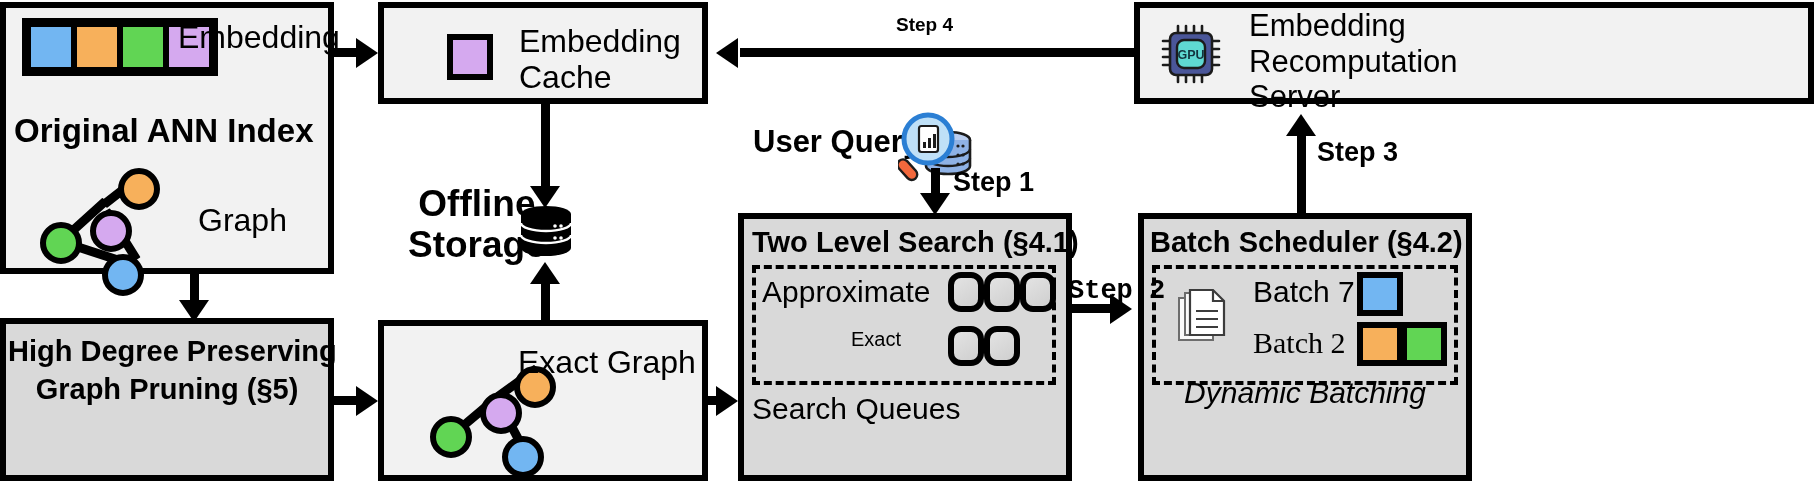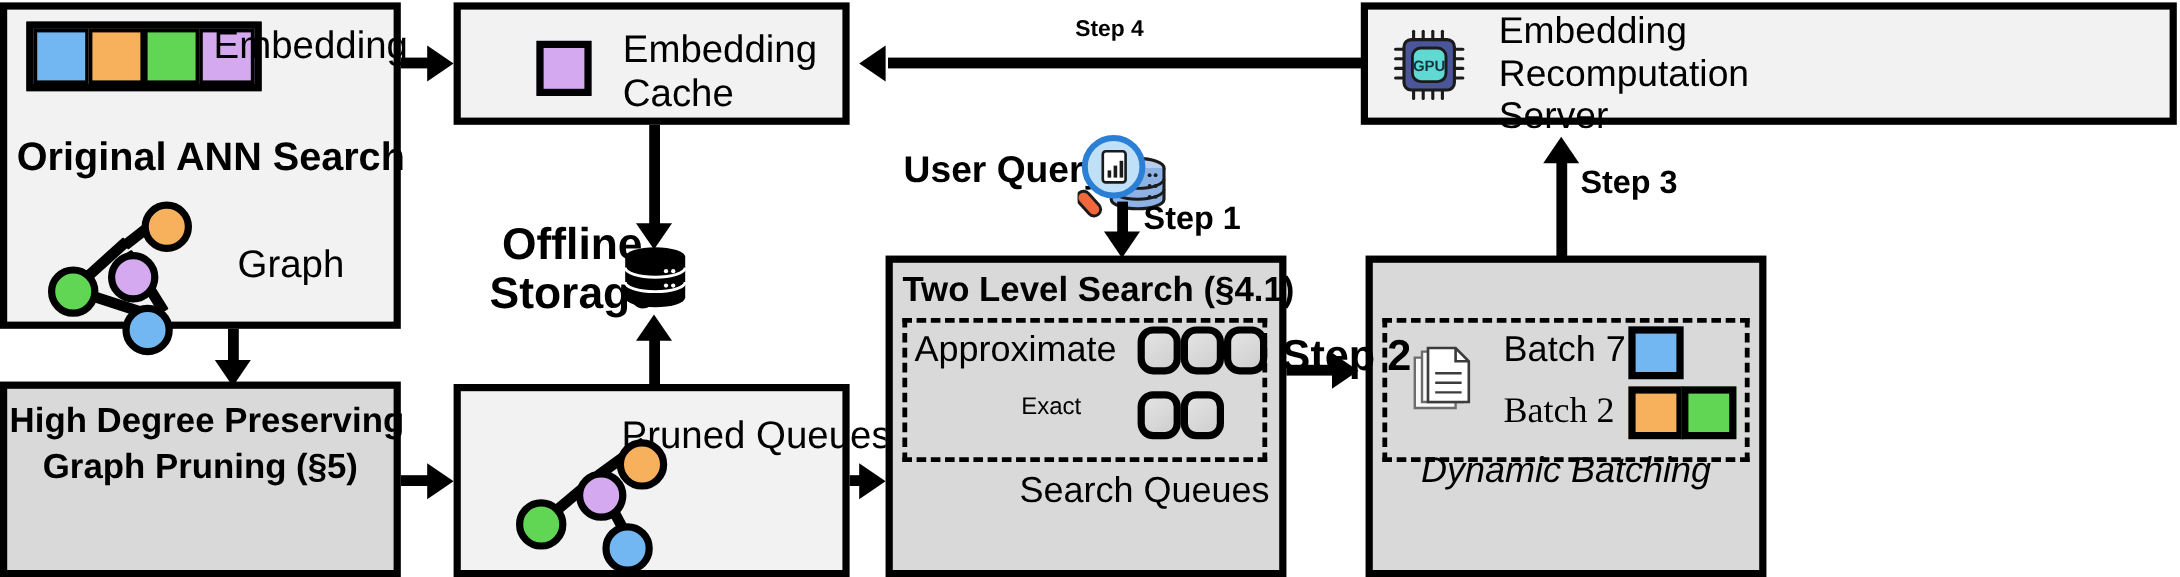--- a/index.html
+++ b/index.html
@@ -51,21 +51,21 @@
 
   <div class="strip" style="left:22px;top:18px;">
     <div class="cell" style="background:#72b6f2;"></div>
     <div class="cell" style="background:#f7b05b;"></div>
     <div class="cell" style="background:#61d554;"></div>
     <div class="cell" style="background:#d5a9ef;"></div>
   </div>
 
   <div class="lbl" style="left:178px;top:20px;font-size:32px;">Embedding</div>
 
-  <div class="lbl bold" style="left:14px;top:113px;font-size:33px;">Original ANN Search</div>
+  <div class="lbl bold" style="left:14px;top:113px;font-size:33px;">Original ANN Index</div>
 
   <div class="graph" style="left:40px;top:168px;width:120px;height:98px;">
     <div class="edge" style="left:24px;top:66px;width:56px;transform:rotate(-42deg);"></div>
     <div class="edge" style="left:64px;top:32px;width:50px;transform:rotate(-38deg);"></div>
     <div class="edge" style="left:24px;top:70px;width:72px;transform:rotate(18deg);"></div>
     <div class="edge" style="left:66px;top:38px;width:58px;transform:rotate(58deg);"></div>
     <div class="node" style="left:78px;top:0px;width:42px;height:42px;background:#f7b05b;"></div>
     <div class="node" style="left:50px;top:42px;width:42px;height:42px;background:#d5a9ef;"></div>
     <div class="node" style="left:0px;top:54px;width:42px;height:42px;background:#61d554;"></div>
     <div class="node" style="left:62px;top:86px;width:42px;height:42px;background:#72b6f2;"></div>
@@ -102,21 +102,21 @@
   <div class="graph" style="left:430px;top:366px;width:130px;height:96px;">
     <div class="edge" style="left:30px;top:58px;width:48px;transform:rotate(-40deg);"></div>
     <div class="edge" style="left:68px;top:26px;width:48px;transform:rotate(-36deg);"></div>
     <div class="edge" style="left:70px;top:34px;width:50px;transform:rotate(62deg);"></div>
     <div class="node" style="left:84px;top:0px;width:42px;height:42px;background:#f7b05b;"></div>
     <div class="node" style="left:50px;top:26px;width:42px;height:42px;background:#d5a9ef;"></div>
     <div class="node" style="left:0px;top:50px;width:42px;height:42px;background:#61d554;"></div>
     <div class="node" style="left:72px;top:70px;width:42px;height:42px;background:#72b6f2;"></div>
   </div>
 
-  <div class="lbl" style="left:518px;top:345px;font-size:32px;">Pruned Queues</div>
+  <div class="lbl" style="left:518px;top:345px;font-size:32px;">Exact Graph</div>
 
   <div class="lbl bold" style="left:753px;top:125px;font-size:31px;">User Query</div>
 
   <svg class="qicon" style="left:898px;top:106px;" width="78" height="80" viewBox="0 0 78 80">
 
     <ellipse cx="50" cy="34" rx="22" ry="8" fill="#b9cdee" stroke="#1b1b1b" stroke-width="2.6"></ellipse>
     <path d="M28 34 v26 a22 8 0 0 0 44 0 v-26" fill="#8fb2e5" stroke="#1b1b1b" stroke-width="2.6"></path>
     <path d="M28 43 a22 8 0 0 0 44 0" fill="none" stroke="#1b1b1b" stroke-width="2.4"></path>
     <path d="M28 52 a22 8 0 0 0 44 0" fill="none" stroke="#1b1b1b" stroke-width="2.4"></path>
     <circle cx="60" cy="40" r="1.6" fill="#1b1b1b"></circle>
@@ -143,23 +143,24 @@
 
   <div class="lbl" style="left:762px;top:275px;font-size:30px;">Approximate</div>
   <div class="chip" style="left:948px;top:272px;width:36px;height:40px;"></div>
   <div class="chip" style="left:984px;top:272px;width:36px;height:40px;"></div>
   <div class="chip" style="left:1020px;top:272px;width:36px;height:40px;"></div>
 
   <div class="lbl" style="left:851px;top:328px;font-size:20px;">Exact</div>
   <div class="chip" style="left:948px;top:326px;width:36px;height:40px;"></div>
   <div class="chip" style="left:984px;top:326px;width:36px;height:40px;"></div>
 
-  <div class="lbl" style="left:752px;top:392px;width:306px;font-size:30px;text-align:right;">Search Queues</div>
+  <div class="lbl" style="left:752px;top:392px;width:306px;font-size:30px;text-align:left;">Search Queues</div>
 
   <div class="box gray" style="left:1138px;top:213px;width:334px;height:268px;"></div>
+  <div class="lbl bold" style="left:1150px;top:226px;width:310px;font-size:29px;text-align:center;">Batch Scheduler (§4.2)</div>
 
   <div class="dash" style="left:1152px;top:265px;width:306px;height:120px;"></div>
 
   <svg class="docicon" style="left:1176px;top:288px;" width="52" height="56" viewBox="0 0 52 56">
     <path d="M3 10 h24 l10 10 v32 h-34 z" fill="#fafafa" stroke="#6d6d6d" stroke-width="2"></path>
     <path d="M9 5 h24 l10 10 v32 h-34 z" fill="#fafafa" stroke="#6d6d6d" stroke-width="2"></path>
     <path d="M14 2 h23 l11 11 v34 h-34 z" fill="#ffffff" stroke="#3c3c3c" stroke-width="2.2"></path>
     <path d="M37 2 v11 h11" fill="none" stroke="#3c3c3c" stroke-width="2.2"></path>
     <line x1="20" y1="23" x2="42" y2="23" stroke="#3c3c3c" stroke-width="2"></line>
     <line x1="20" y1="31" x2="42" y2="31" stroke="#3c3c3c" stroke-width="2"></line>
@@ -222,21 +223,21 @@
 
   <div class="ln" style="left:708px;top:396px;width:20px;height:9px;"></div>
   <div class="arrowhead ar-right" style="left:716px;top:386px;"></div>
 
   <div class="ln" style="left:931px;top:168px;width:9px;height:30px;"></div>
   <div class="arrowhead ar-down" style="left:920px;top:193px;"></div>
   <div class="lbl bold" style="left:953px;top:167px;font-size:27px;">Step 1</div>
 
   <div class="ln" style="left:1072px;top:304px;width:44px;height:9px;"></div>
   <div class="arrowhead ar-right" style="left:1110px;top:294px;"></div>
-  <div class="lbl bold" style="left:1068px;top:276px;font-size:36px;">Step 2</div>
+  <div class="lbl bold" style="left:1068px;top:276px;font-size:27px;font-family:Liberation Mono, monospace;">Step 2</div>
 
   <div class="ln" style="left:1297px;top:124px;width:9px;height:92px;"></div>
   <div class="arrowhead ar-up" style="left:1286px;top:114px;"></div>
   <div class="lbl bold" style="left:1317px;top:137px;font-size:27px;">Step 3</div>
 
   <div class="ln" style="left:740px;top:48px;width:396px;height:9px;"></div>
   <div class="arrowhead ar-left" style="left:716px;top:38px;"></div>
   <div class="lbl bold" style="left:896px;top:14px;font-size:19px;">Step 4</div>
 
 </div>

